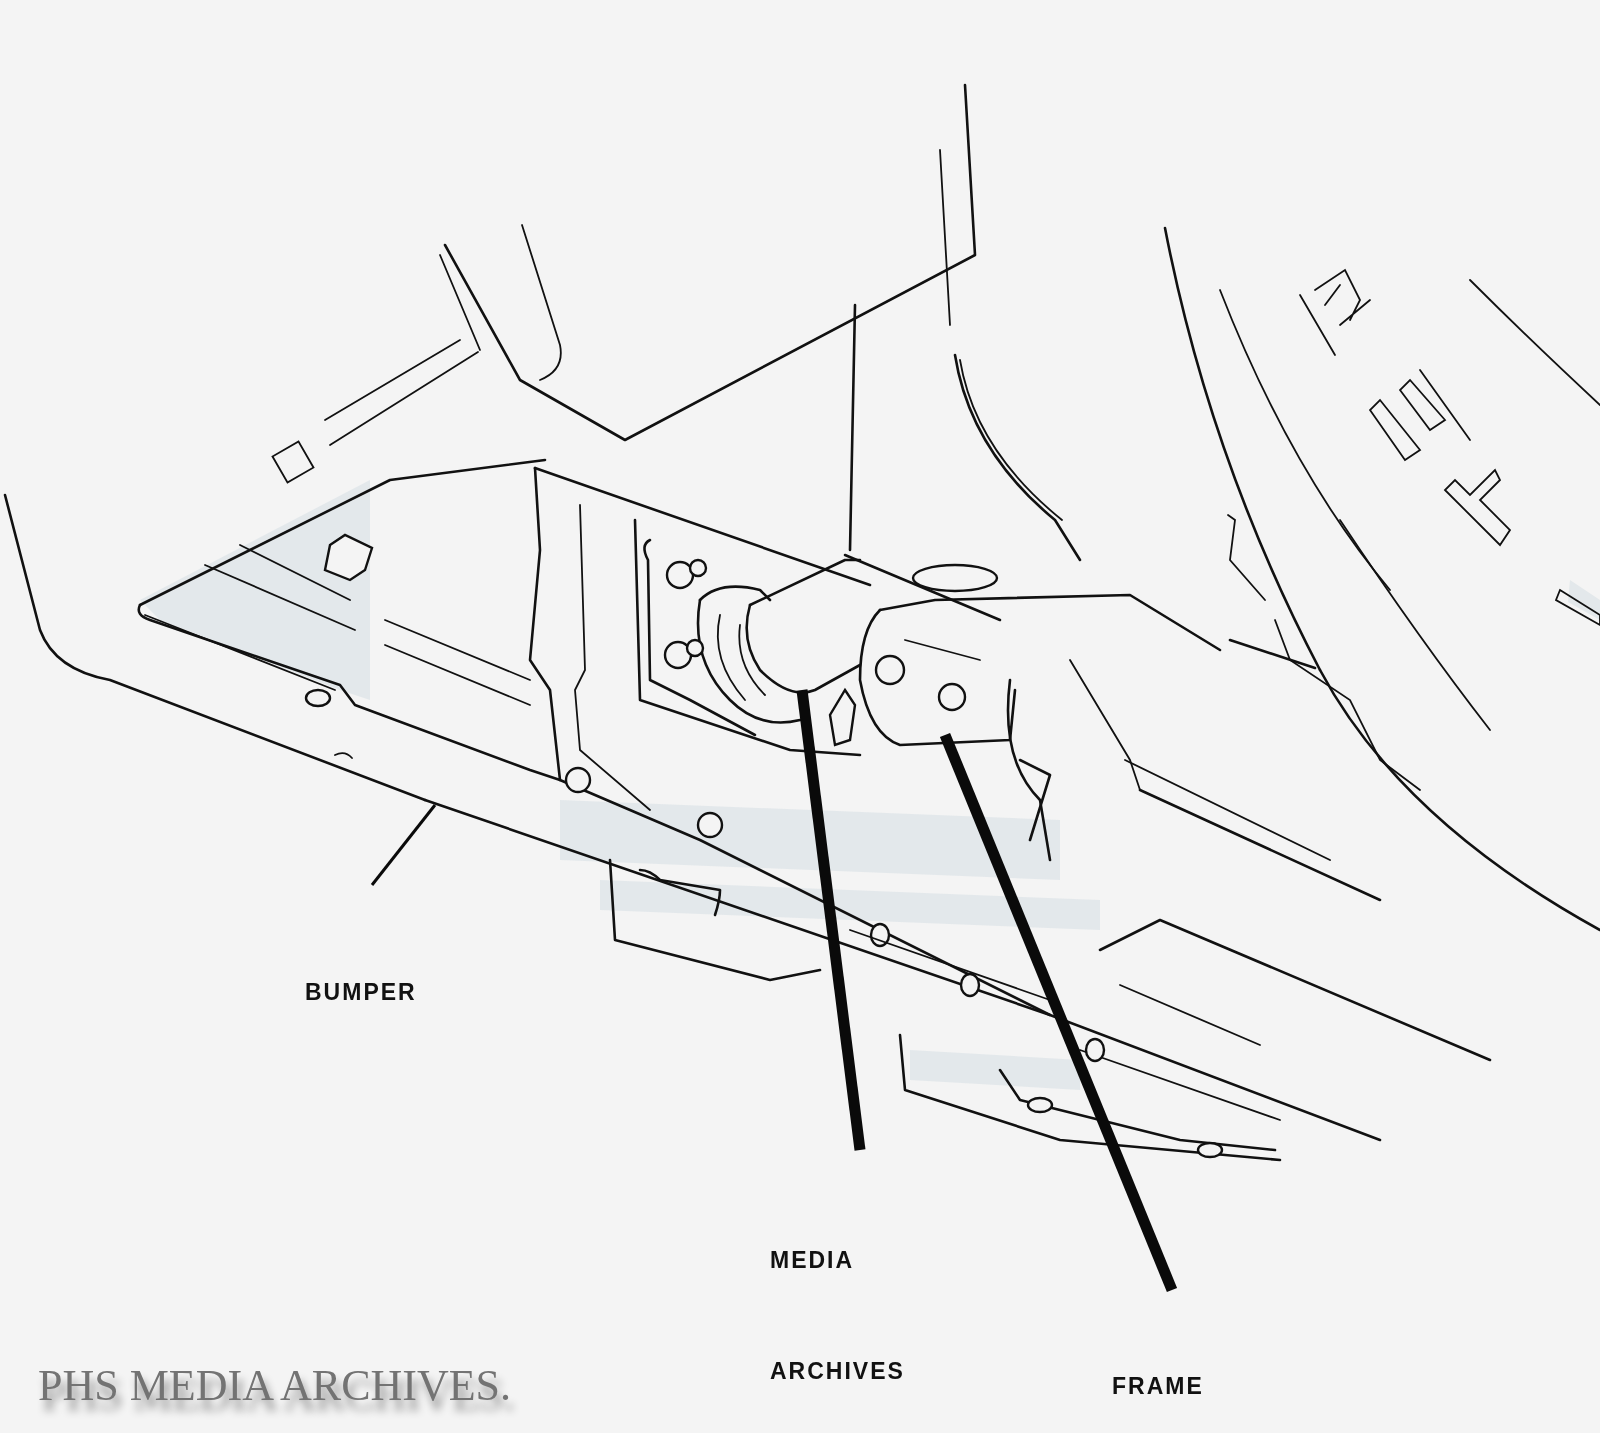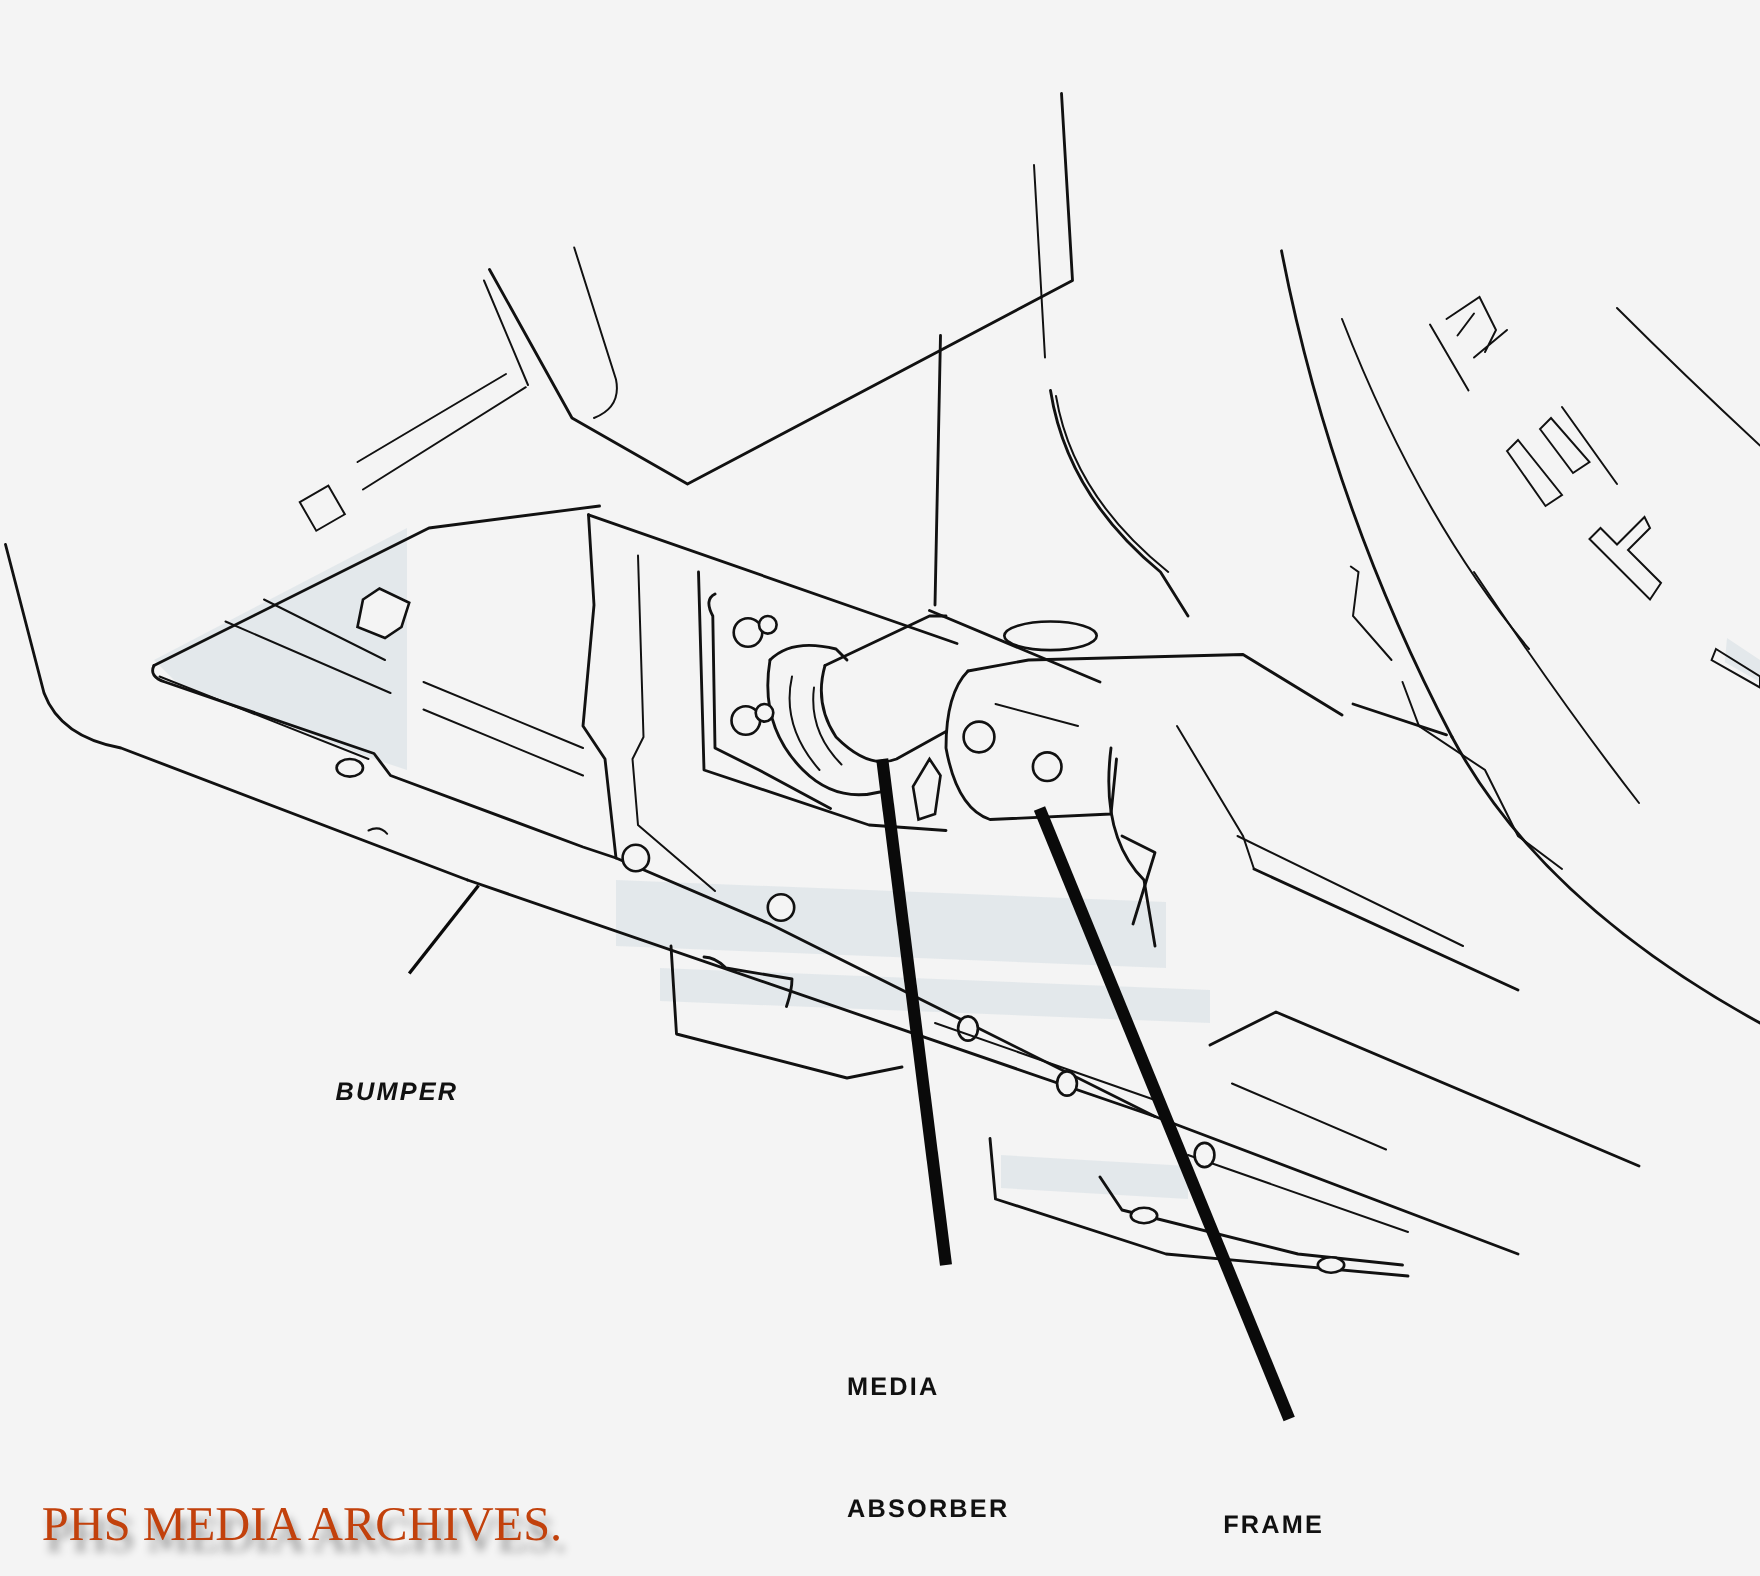--- a/index.html
+++ b/index.html
@@ -23,21 +23,21 @@
       letter-spacing: 2px;
       color: #111;
       line-height: 37px;
       white-space: pre;
     }
     .label span { display: block; }
     #watermark {
       position: absolute; left: 38px; top: 1360px;
       font-family: "Liberation Serif", serif;
       font-size: 44px;
-      color: #c2410c;
+      color: #737373;
       letter-spacing: 0px;
       text-shadow: 4px 10px 8px rgba(0,0,0,0.45);
     }
   </style>
 </head>
 <body>
 
 <svg id="diagram" viewBox="0 0 1600 1433" xmlns="http://www.w3.org/2000/svg">
 
   <g>
@@ -149,27 +149,27 @@
     <path class="thin" d="M850,930 L1050,1000"></path>
   </g>
 
   <g>
     <line class="leader" x1="435" y1="805" x2="372" y2="885" stroke-width="3"></line>
     <line class="leader" x1="802" y1="690" x2="860" y2="1150" stroke-width="11"></line>
     <line class="leader" x1="945" y1="735" x2="1172" y2="1290" stroke-width="11"></line>
   </g>
 </svg>
 
-<div class="label" style="left:305px; top:900px;font-style:italic;">
+<div class="label" style="left:305px; top:900px;">
   <span>BUMPER</span>
 </div>
 
 <div class="label" style="left:770px; top:1168px;">
   <span>MEDIA</span>
-  <span>ABSORBER</span>
+  <span>ARCHIVES</span>
   
   
 </div>
 
 <div class="label" style="left:1112px; top:1294px;">
   <span>FRAME</span>
   
 </div>
 
 <div id="watermark">PHS MEDIA ARCHIVES.</div>

